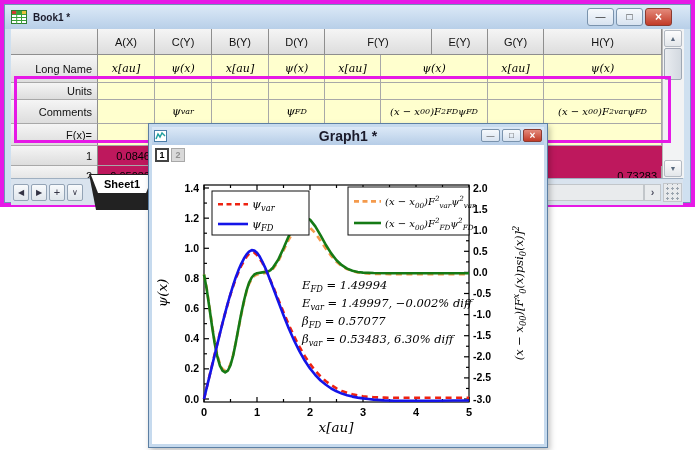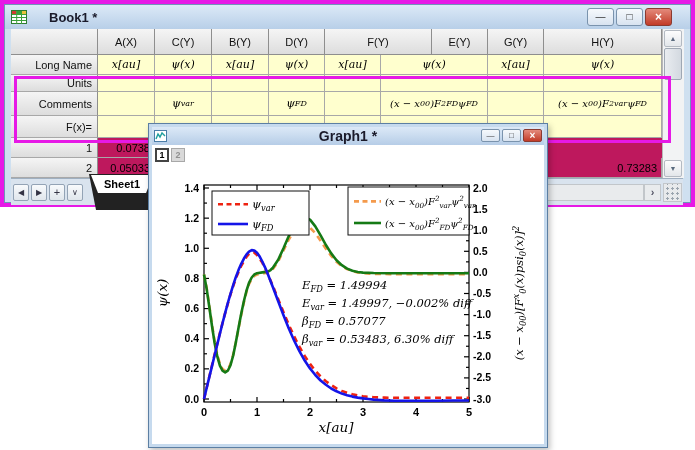--- a/index.html
+++ b/index.html
@@ -6,38 +6,38 @@
   body{width:695px;height:450px;position:relative;overflow:hidden;background:#fff;
        font-family:"Liberation Sans",sans-serif;-webkit-font-smoothing:antialiased}
   :root{--magenta:#E619E6;--yellow:#FFFFCE;}
 
   
   .book-window{position:absolute;left:0;top:0;width:695px;height:207px;
     border:4px solid var(--magenta);box-sizing:border-box;z-index:1;background:#CFE0F0}
   .book-inner{position:absolute;left:0;top:0;right:0;bottom:0;border:1px solid #7094B8}
   .titlebar{position:absolute;left:0;top:0;right:0;height:24px;
     background:linear-gradient(#DCE9F7,#B8CFE8);display:flex;align-items:center;padding:0 6px;box-sizing:border-box}
-  .titlebar .wtitle{font-size:13px;font-weight:700;color:#1a1a2a;margin-left:22px}
+  .titlebar .wtitle{font-size:10px;font-weight:700;color:#1a1a2a;margin-left:6px}
   .winbtns{position:absolute;right:18px;top:3px;display:flex;gap:2px}
   .wbtn{width:27px;height:18px;border:1px solid #7A93AD;border-radius:3px;box-sizing:border-box;
     background:linear-gradient(#F6F9FC,#D8E3F0);display:flex;align-items:center;justify-content:center;
     font-size:10px;color:#333;line-height:1}
   .wbtn.close{background:linear-gradient(#E48A7B,#C23B28);border-color:#8A3A30;color:#fff;
     font-weight:700;font-size:12px}
   .sheet{position:absolute;left:6px;top:24px;width:672px;height:175px;background:#be185d}
   .srow{display:flex}
   .cell{box-sizing:border-box;border-right:1px solid #A8A8A8;border-bottom:1px solid #A8A8A8;
     overflow:hidden;white-space:nowrap;font-size:11px;display:flex;align-items:center}
   .hdr{background:linear-gradient(#F5F5F5,#DDDDDD);border-right:1px solid #8E8E8E;border-bottom:1px solid #8E8E8E;
     justify-content:center;color:#111}
   .rowlbl{background:linear-gradient(#F5F5F5,#DDDDDD);border-right:1px solid #8E8E8E;
     justify-content:flex-end;padding-right:5px;color:#111}
   .c0{width:87px}.c1{width:57px}.c2{width:57px}.c3{width:57px}.c4{width:56px}.c5{width:56px}
   .c6{width:107px}.c7{width:56px}.c8{width:118px}
-  .r-hdr{height:26px}.r-ln{height:20px}.r-un{height:17px}.r-cm{height:24px}
+  .r-hdr{height:26px}.r-ln{height:28px}.r-un{height:17px}.r-cm{height:24px}
   .r-fx{height:22px}.r-d{height:20px}
   .ycell{background:var(--yellow)}
   .math{font-family:"DejaVu Serif",serif;font-style:italic;justify-content:center}
   .math sub,.math sup{font-size:8px;font-style:italic}
   .cm-f{font-size:10px}
   .val{justify-content:flex-end;padding-right:4px;color:#000}
   .magenta-box{position:absolute;left:3px;top:47px;width:657px;height:67px;
     border:3px solid var(--magenta);box-sizing:border-box;pointer-events:none;z-index:5}
   
   .vscroll{position:absolute;left:651px;top:0;width:21px;height:149px;background:#F2F3F4;border-left:1px solid #B8B8B8}
@@ -161,21 +161,21 @@
       <div class="cell ycell c3 r-fx"></div>
       <div class="cell ycell c4 r-fx"></div>
       <div class="cell ycell c5 r-fx"></div>
       <div class="cell ycell c6 r-fx"></div>
       <div class="cell ycell c7 r-fx"></div>
       <div class="cell ycell c8 r-fx"></div>
     </div>
 
     <div class="srow r-d">
       <div class="cell rowlbl c0 r-d">1</div>
-      <div class="cell val c1 r-d">0.0738</div>
+      <div class="cell val c1 r-d">0.0846</div>
       <div class="cell val c2 r-d"></div>
       <div class="cell val c3 r-d"></div>
       <div class="cell val c4 r-d"></div>
       <div class="cell val c5 r-d"></div>
       <div class="cell val c6 r-d"></div>
       <div class="cell val c7 r-d"></div>
     </div>
 
     <div class="srow r-d">
       <div class="cell rowlbl c0 r-d">2</div>

